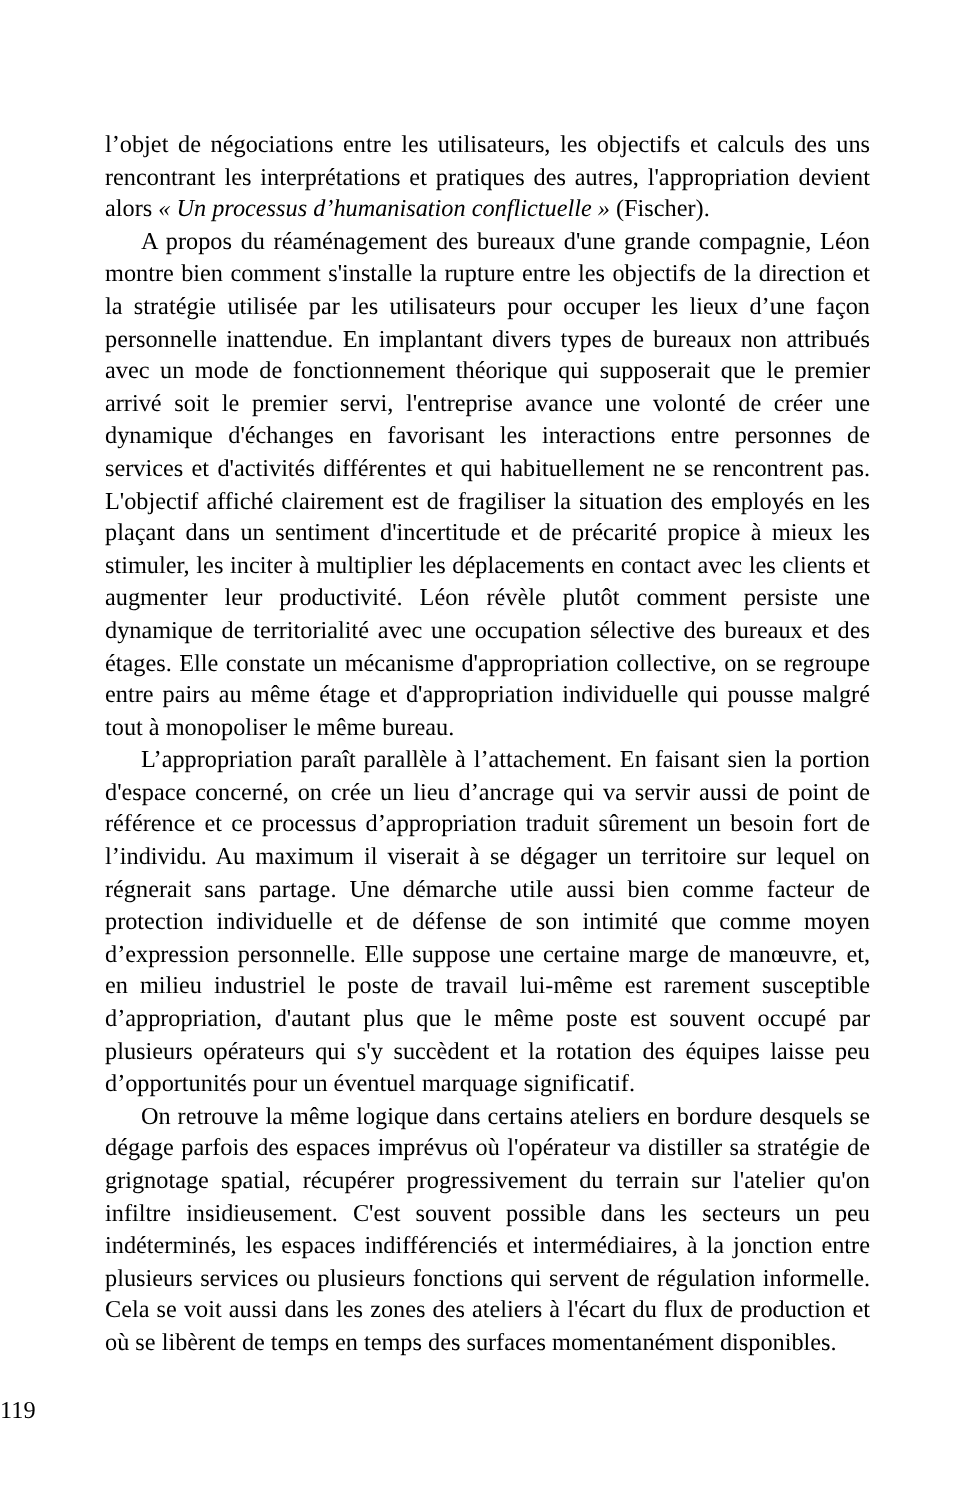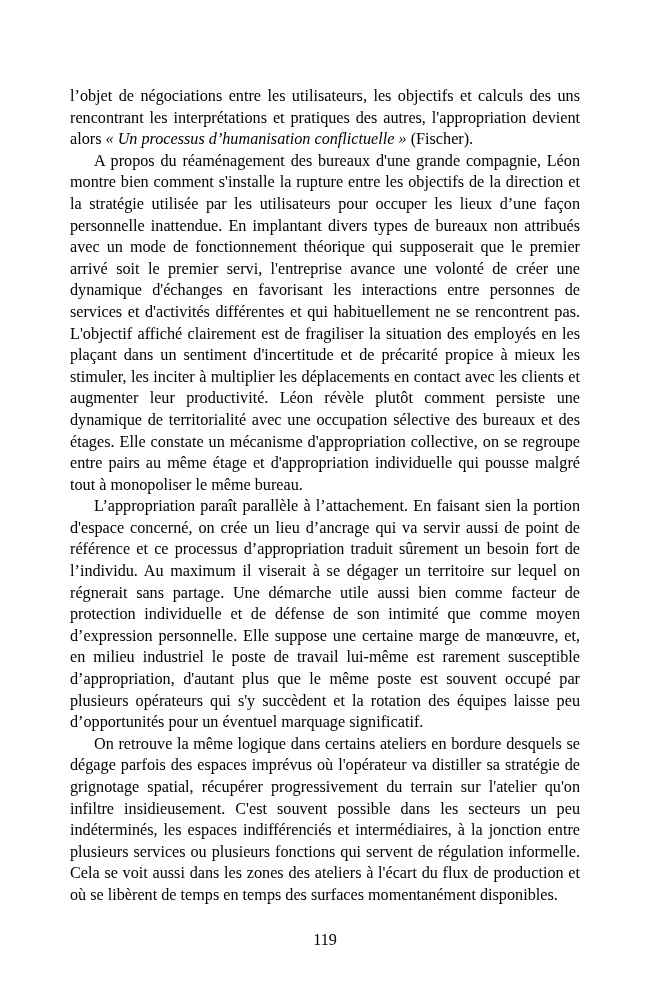--- a/index.html
+++ b/index.html
@@ -41,21 +41,21 @@
     text-indent: 0;
   }
   .italic {
     font-style: italic;
   }
   #folio {
     position: absolute;
     left: 0;
     top: 930px;
     width: 650px;
-    text-align: center;
+    text-align: left;
     font-size: 16.2px;
     line-height: 21.6px;
     font-family: "Liberation Serif", "DejaVu Serif", serif;
     color: #000000;
   }
 </style>
 </head>
 <body>
 
 <div id="page">

